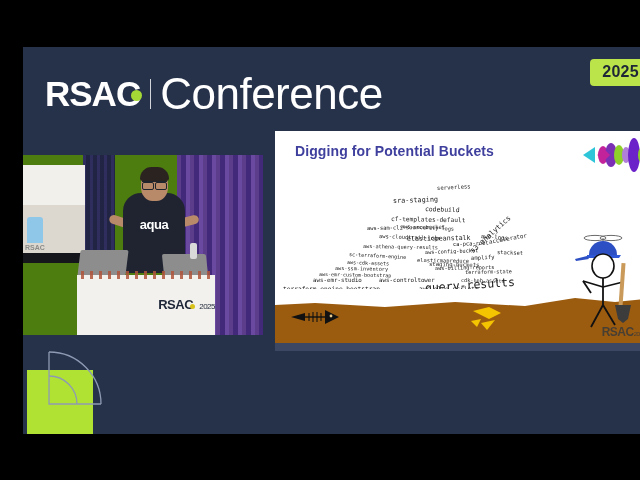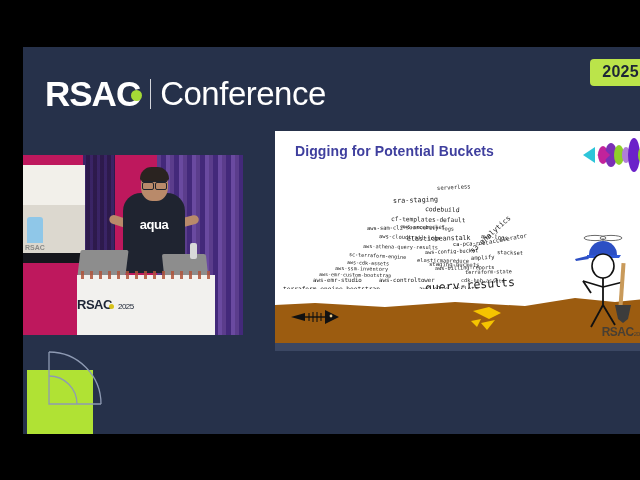--- a/index.html
+++ b/index.html
@@ -20,31 +20,31 @@
   
   #wordmark { position:absolute; left:22px; top:27px; display:flex;
               align-items:center; height:40px; }
   #wordmark .rsac { font-size:35px; font-weight:700; color:#ffffff;
                     letter-spacing:-1px; font-family:"Liberation Sans", sans-serif; }
   #wordmark .dot { display:inline-block; width:11px; height:11px; border-radius:50%;
                    background:#a5d936; margin-left:-9px; margin-right:1px;
                    vertical-align:baseline; position:relative; top:1px; }
   #wordmark .pipe { width:1px; height:30px; background:#ffffff; opacity:.8;
                     margin:0 9px 0 7px; }
-  #wordmark .conf { font-size:33px; font-weight:400; color:#ffffff;
+  #wordmark .conf { font-size:44px; font-weight:400; color:#ffffff;
                     letter-spacing:-.5px; }
 
   
   #year-badge { position:absolute; right:12px; top:12px; background:#bbe44a;
                 color:#1d2536; font-size:16px; font-weight:700; letter-spacing:.3px;
                 padding:4px 12px 5px; border-radius:4px; }
 
   
-  #speaker { position:absolute; left:0; top:108px; width:220px; height:180px;
-             background:#be185d; overflow:hidden; }
+  #speaker { position:absolute; left:0; top:108px; width:240px; height:180px;
+             background:#4d7c0f; overflow:hidden; }
   .sp-curtain { position:absolute; right:0; top:0; width:86px; height:180px;
       background:repeating-linear-gradient(90deg,#5b3d8c 0 4px,#43297a 4px 9px,#6a4aa0 9px 13px); }
   .sp-curtain2 { position:absolute; left:60px; top:0; width:32px; height:180px;
       background:repeating-linear-gradient(90deg,#2b2566 0 3px,#1d1a4a 3px 7px); opacity:.9; }
   .sp-screen { position:absolute; left:0; top:10px; width:62px; height:88px;
                background:#e9e6df; }
   .sp-screen .sc-sky { position:absolute; inset:0; background:
         linear-gradient(#f2f0ea 0 46%, #dcd8cf 46% 100%); }
   .sp-screen .sc-blue { position:absolute; left:4px; top:52px; width:16px; height:26px;
         background:#8fc7e8; border-radius:3px 3px 0 0; }
@@ -64,21 +64,21 @@
               border-top:1.6px solid #20242c; }
   .sp-glass:before,.sp-glass:after { content:""; position:absolute; top:0;
               width:10px; height:6px; border:1.4px solid #20242c; border-radius:2px; }
   .sp-glass:before { left:0; } .sp-glass:after { right:0; }
   .sp-armL { position:absolute; left:86px; top:62px; width:22px; height:9px;
              background:#b98a6a; border-radius:5px; transform:rotate(18deg); }
   .sp-armR { position:absolute; left:152px; top:62px; width:24px; height:9px;
              background:#b98a6a; border-radius:5px; transform:rotate(-14deg); }
   .sp-podium { position:absolute; left:54px; top:120px; width:138px; height:60px;
                background:#f2f1ee; }
-  .sp-pod-logo { position:absolute; left:0; top:22px; width:138px; text-align:left;
+  .sp-pod-logo { position:absolute; left:0; top:22px; width:138px; text-align:right;
                  font-size:13px; font-weight:700; color:#1d2536; letter-spacing:-.5px; }
   .sp-pod-logo .gdot { display:inline-block; width:5px; height:5px; border-radius:50%;
                  background:#d8c21a; margin:0 1px 0 -3px; }
   .sp-pod-logo .yr { font-size:8px; font-weight:400; }
   .sp-laptop1 { position:absolute; left:56px; top:95px; width:48px; height:26px;
                 background:#8d8d8d; transform:skewX(-7deg); border-radius:2px; }
   .sp-laptop2 { position:absolute; left:140px; top:99px; width:44px; height:22px;
                 background:#8d8d8d; transform:skewX(6deg); border-radius:2px; }
   .sp-cables { position:absolute; left:58px; top:116px; width:130px; height:8px;
                background:repeating-linear-gradient(90deg,#b0543a 0 3px,transparent 3px 9px); opacity:.85; }

